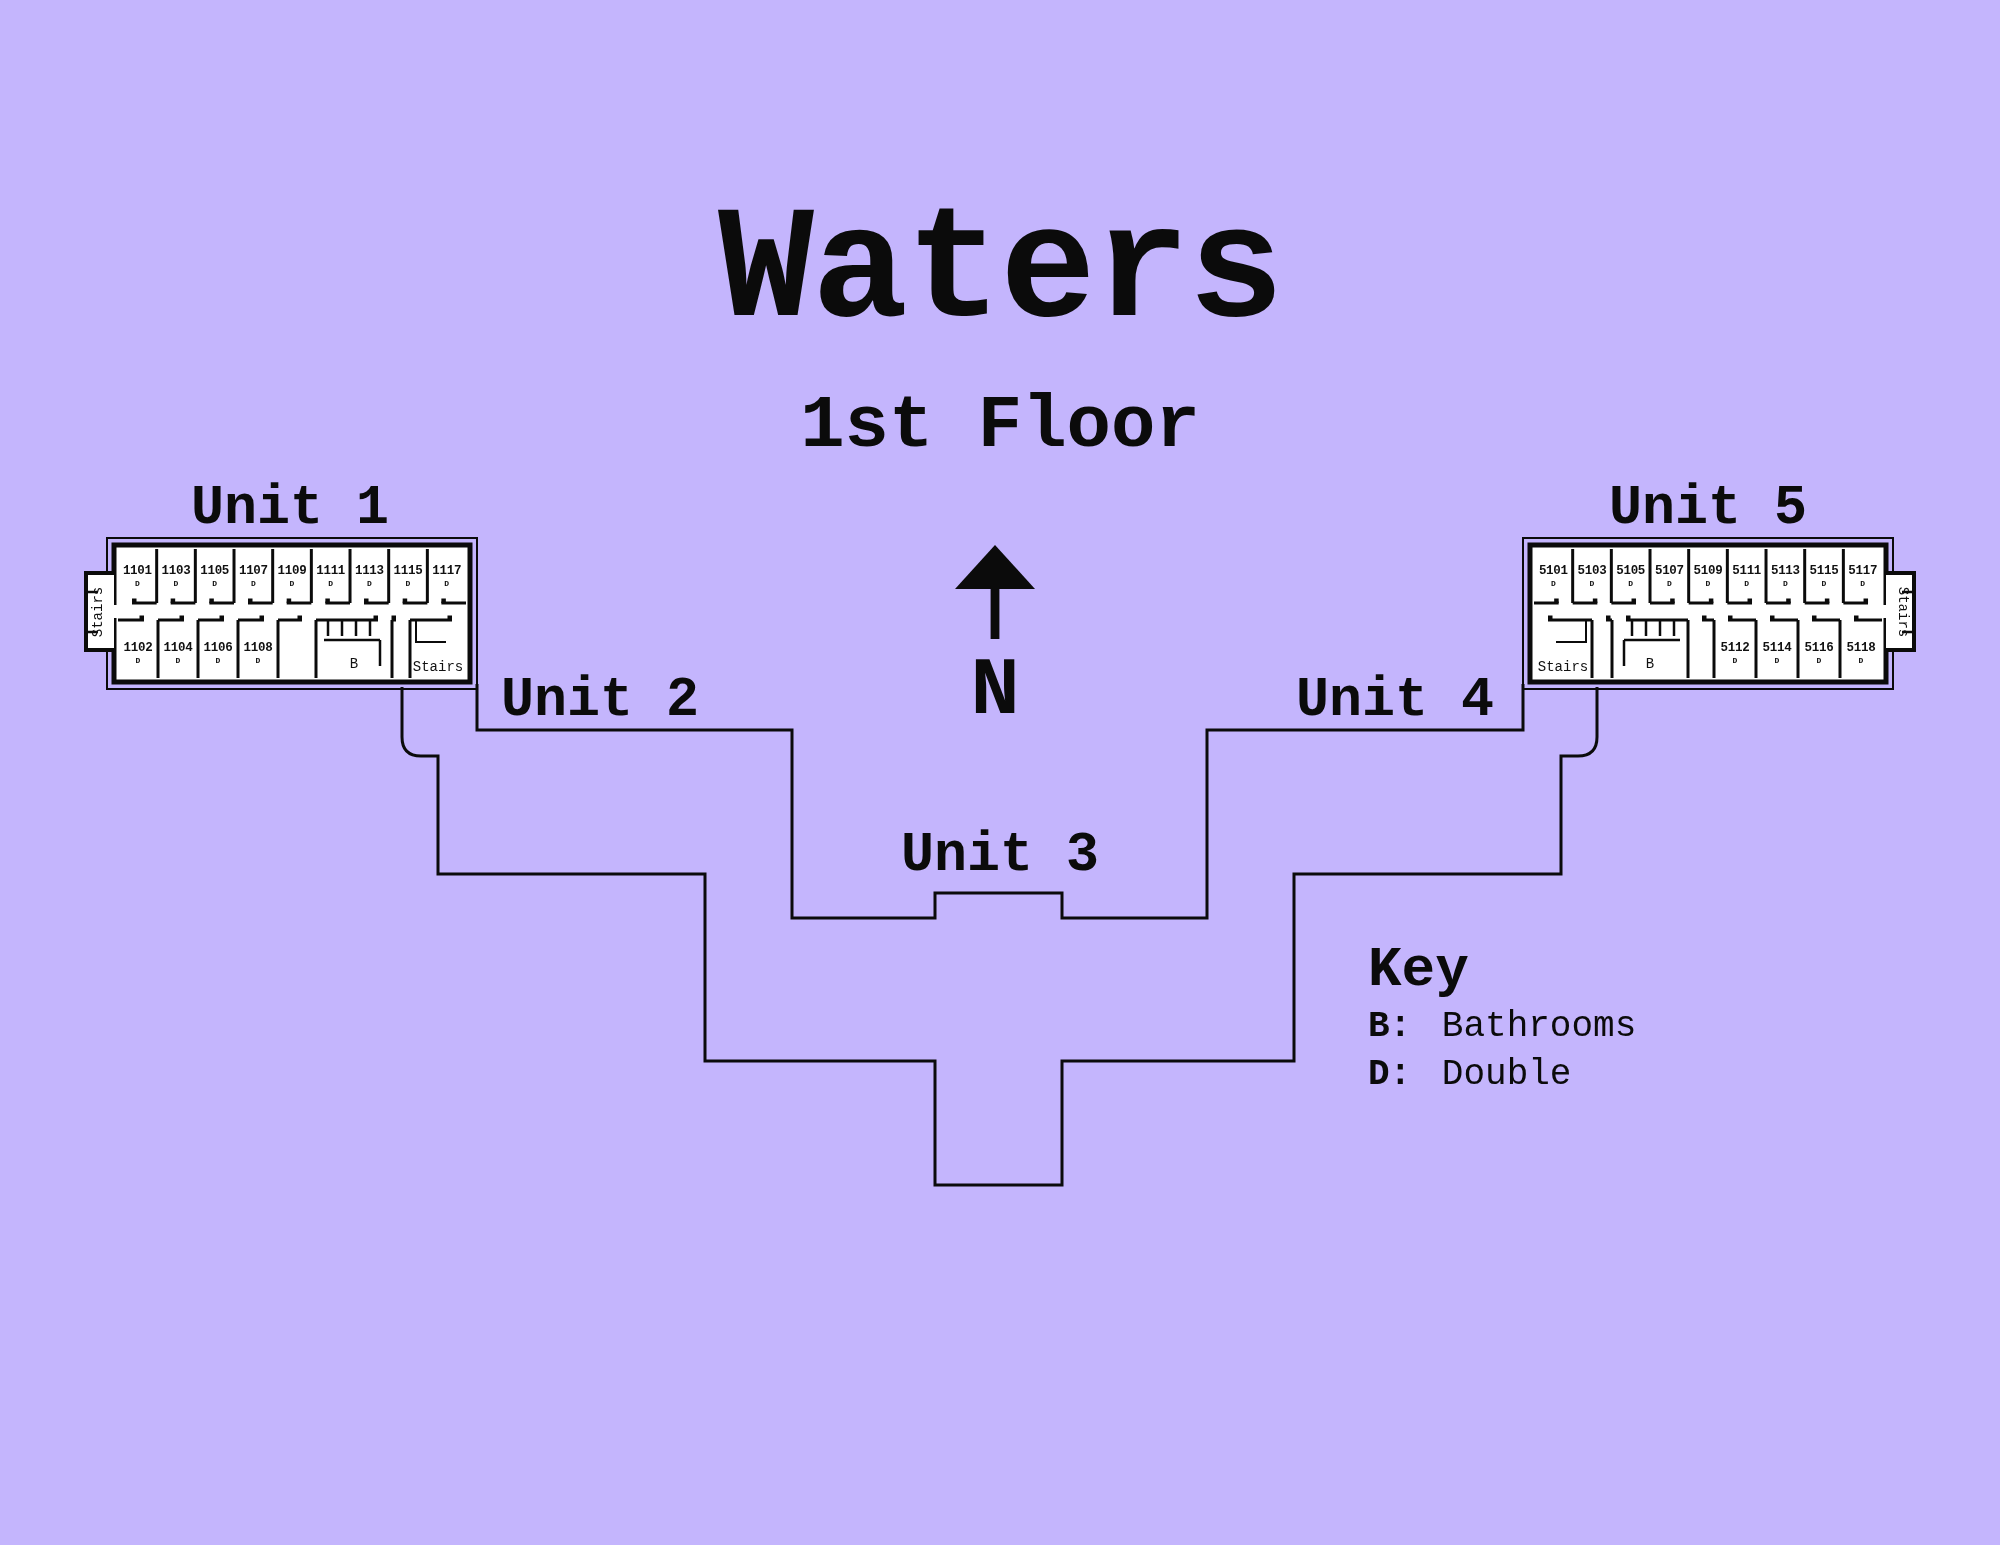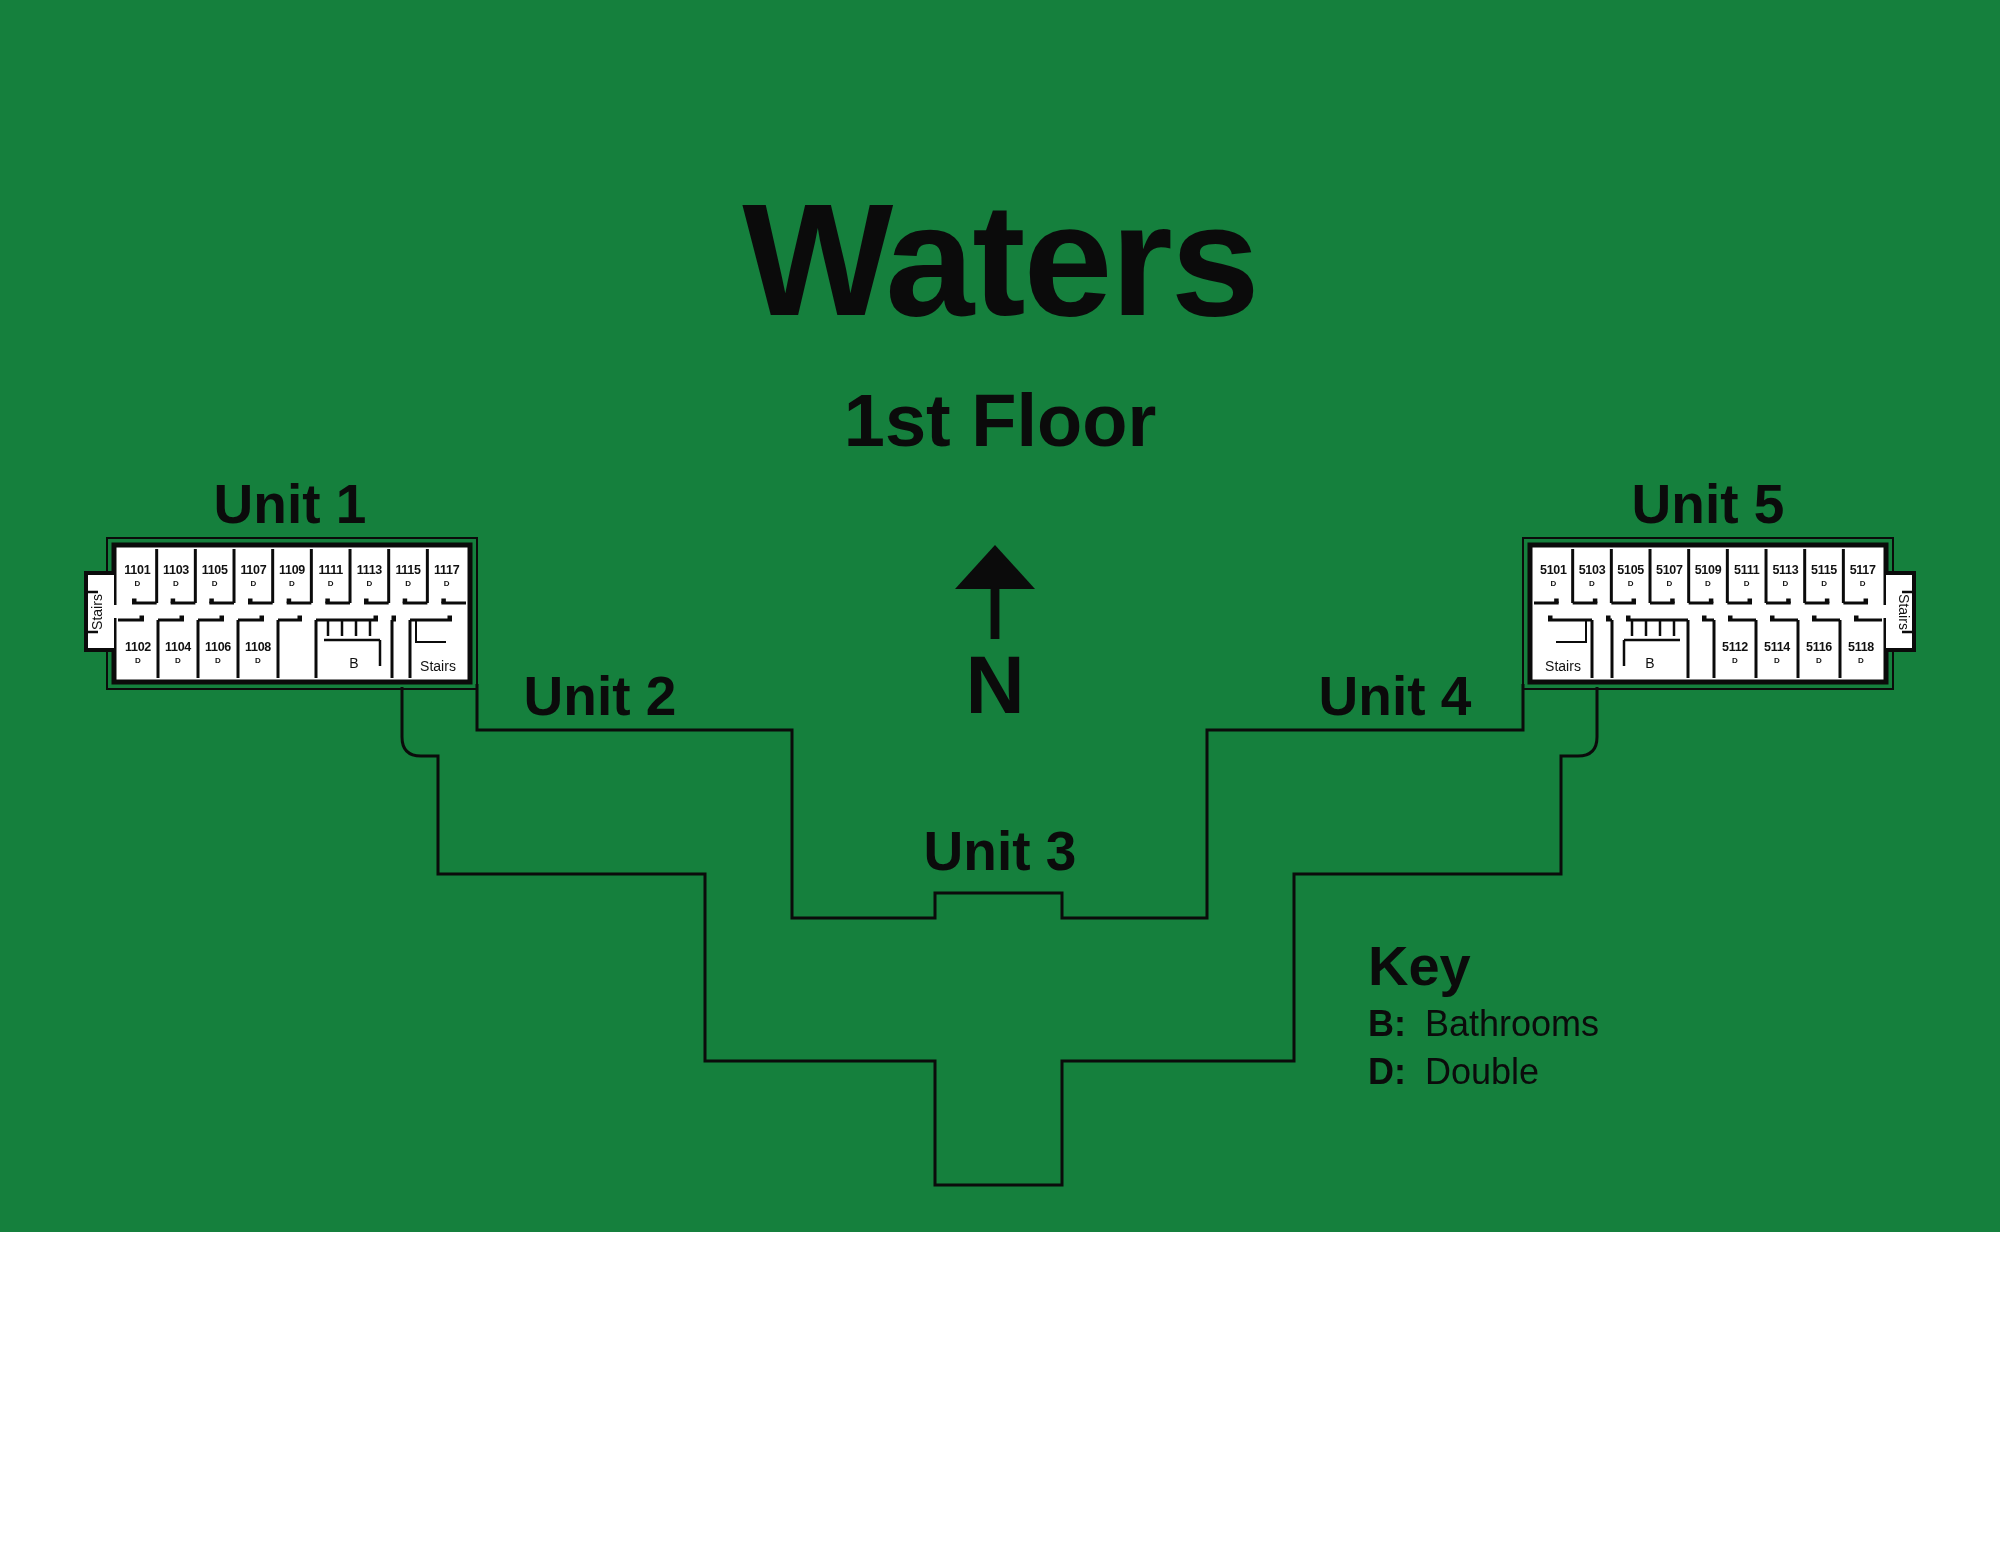--- a/index.html
+++ b/index.html
@@ -1,16 +1,16 @@
 <!DOCTYPE html>
 <html><head>
 <meta charset="utf-8">
 <style>
   html,body{margin:0;padding:0;background:#ffffff;}
-  .page{width:2000px;height:1232px;background:#15803d;position:relative;font-family:Liberation Sans, sans-serif;}
+  .page{width:2000px;height:1545px;background:#c4b5fd;position:relative;font-family:Liberation Mono, monospace;}
   svg{display:block;}
   .title{font-size:160px;font-weight:700;letter-spacing:-2px;fill:#0b0b0b;}
   .subtitle{font-size:74px;font-weight:700;fill:#0b0b0b;}
   .unit-label{font-size:55px;font-weight:700;fill:#0b0b0b;}
   .north-letter{font-size:82px;font-weight:700;fill:#0b0b0b;}
   .key-title{font-size:56px;font-weight:700;fill:#0b0b0b;}
   .key-entry{font-size:36px;fill:#0b0b0b;}
   .key-abbr{font-weight:700;}
   .stairs-text{font-size:14px;fill:#111;}
   .b-text{font-size:14px;fill:#111;}

